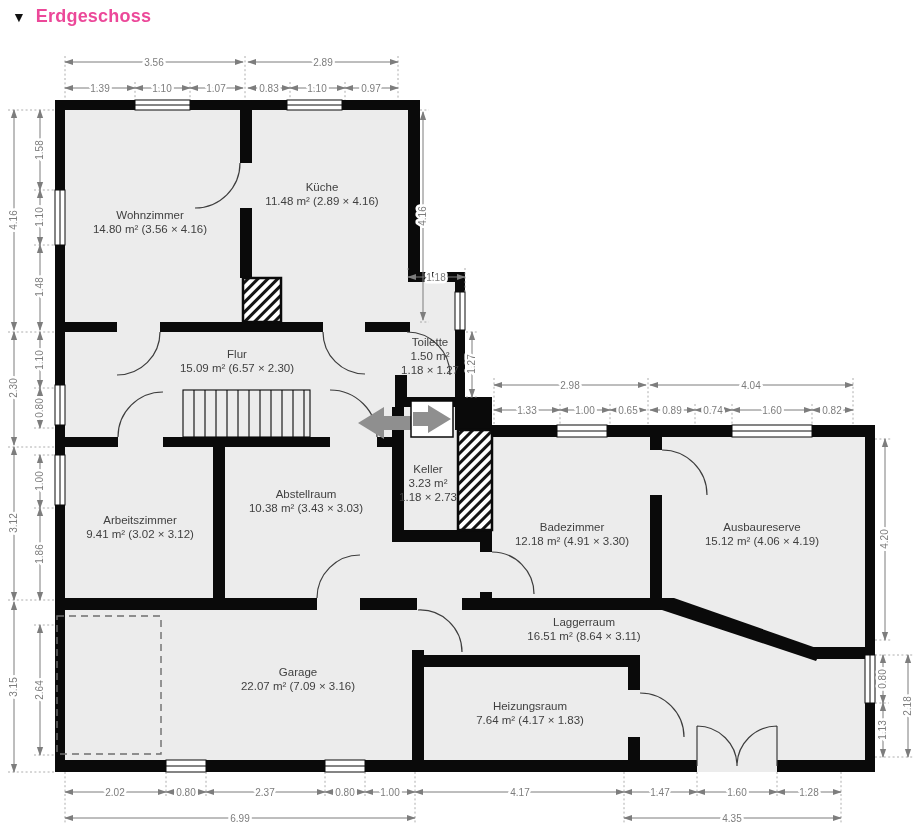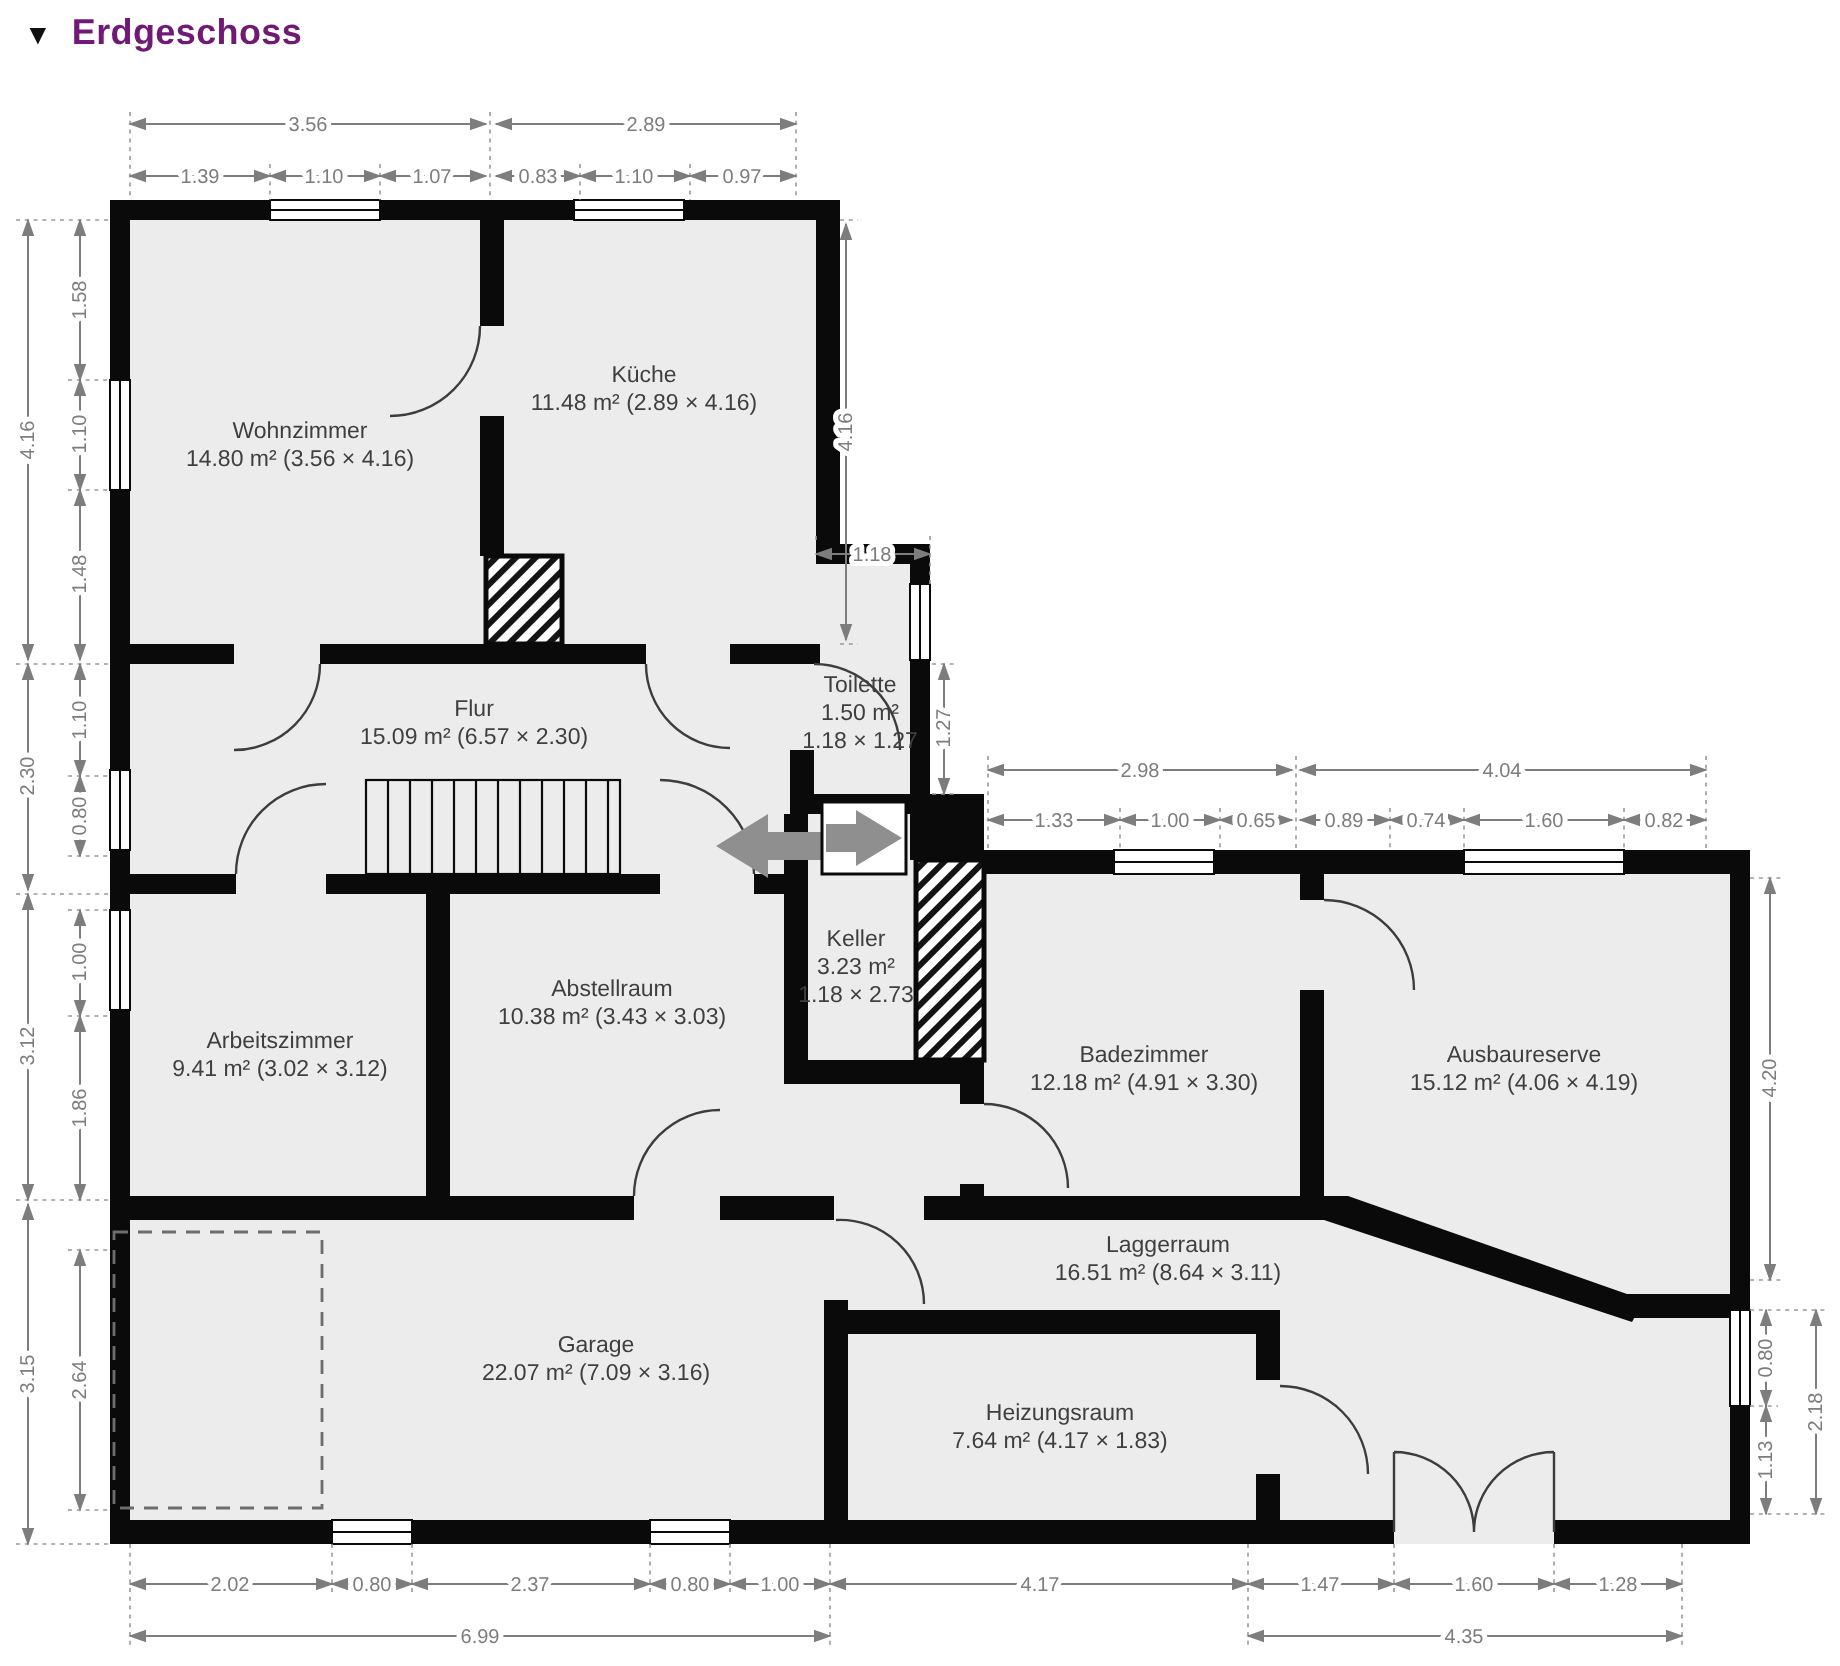--- a/index.html
+++ b/index.html
@@ -1,20 +1,20 @@
 <!DOCTYPE html>
 <html><head>
 <meta charset="utf-8">
 <style>
   html,body{margin:0;padding:0;background:#ffffff;width:920px;height:833px;overflow:hidden;
     font-family:"Liberation Sans","DejaVu Sans",sans-serif;}
   .stage{position:relative;width:920px;height:833px;background:#fff;}
   .title-bar{position:absolute;left:12px;top:6px;display:flex;align-items:center;gap:10px;z-index:2;}
   .title-bar .tri{font-size:14px;color:#111;cursor:pointer;}
-  .title-bar .txt{font-size:18px;font-weight:700;color:#701a75;letter-spacing:.2px;}
+  .title-bar .txt{font-size:18px;font-weight:700;color:#ec4899;letter-spacing:.2px;}
   svg{position:absolute;left:0;top:0;}
   .fill{fill:#ececec;}
   .wall{fill:#0a0a0a;}
   .win rect{fill:#ffffff;stroke:#0a0a0a;stroke-width:1;}
   .win line{stroke:#0a0a0a;stroke-width:1;}
   .door{stroke:#3d3d3d;stroke-width:1.2;fill:none;}
   .ext{stroke:#9a9a9a;stroke-width:.8;fill:none;stroke-dasharray:2,2.4;}
   .dline{stroke:#7d7d7d;stroke-width:1;fill:none;marker-start:url(#arr);marker-end:url(#arr);}
   .dim{fill:#7d7d7d;font-size:10px;text-anchor:middle;paint-order:stroke;stroke:#ffffff;stroke-width:5px;stroke-linejoin:round;}
   .rname,.rarea{fill:#3f3f3f;font-size:11.5px;text-anchor:middle;}

